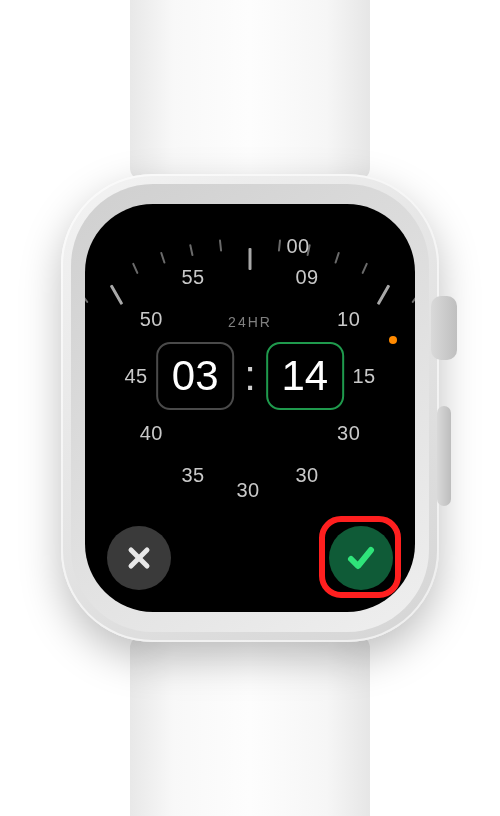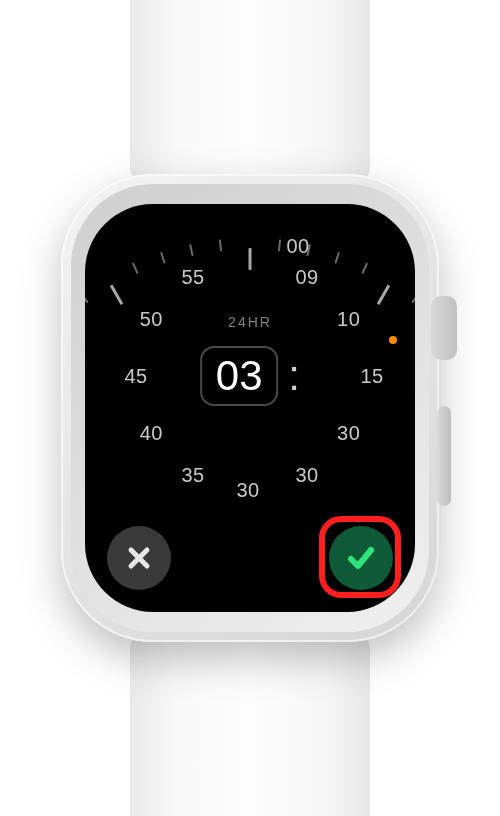--- a/index.html
+++ b/index.html
@@ -130,21 +130,21 @@
       position: absolute;
       left: 50%;
       top: 50%;
       transform: translate(-50%, -50%);
       display: flex;
       align-items: center;
       gap: 10px;
     }
     .time-box {
       width: 78px;
-      height: 60px;
+      height: 68px;
       border-radius: 14px;
       display: flex;
       align-items: center;
       justify-content: center;
       color: #fff;
       font-size: 42px;
       font-weight: 400;
       font-variant-numeric: tabular-nums;
       background: #000;
     }
@@ -216,36 +216,37 @@
           <div class="tick major" style="transform: translate(-50%, 0px) rotate(330deg) translateY(-128px);"></div>
           <div class="tick" style="transform: translate(-50%, 0px) rotate(336deg) translateY(-138px);"></div>
           <div class="tick" style="transform: translate(-50%, 0px) rotate(342deg) translateY(-138px);"></div>
           <div class="tick" style="transform: translate(-50%, 0px) rotate(348deg) translateY(-138px);"></div>
           <div class="tick" style="transform: translate(-50%, 0px) rotate(354deg) translateY(-138px);"></div>
         </div>
       <div id="dial-nums">
           <div class="num" style="left: 150px; top: 20px; margin-left: 48px;">00</div>
           <div class="num" style="left: 207px; top: 51.2731px;">09</div>
           <div class="num" style="left: 248.727px; top: 93px;">10</div>
-          <div class="num" style="left: 272px; top: 150px;">15</div>
+          <div class="num" style="left: 264px; top: 150px;">15</div>
           <div class="num" style="left: 248.727px; top: 207px;">30</div>
           <div class="num" style="left: 207px; top: 248.727px;">30</div>
           <div class="num" style="left: 136px; top: 264px; margin-left: 12px;">30</div>
           <div class="num" style="left: 93px; top: 248.727px;">35</div>
           <div class="num" style="left: 51.2731px; top: 207px;">40</div>
           <div class="num" style="left: 36px; top: 150px;">45</div>
           <div class="num" style="left: 51.2731px; top: 93px;">50</div>
           <div class="num" style="left: 93px; top: 51.2731px;">55</div>
         </div>
 
       <div class="mode-label">24HR</div>
 
       <div class="time-row">
         <div class="time-box hour">03</div>
         <div class="colon">:</div>
+        <div class="time-box minute">14</div>
       </div>
     </div>
 
     <div class="btn btn-cancel">
       <svg width="28" height="28" viewBox="0 0 28 28">
         <line class="x-icon" x1="6" y1="6" x2="22" y2="22"></line>
         <line class="x-icon" x1="22" y1="6" x2="6" y2="22"></line>
       </svg>
     </div>
 

